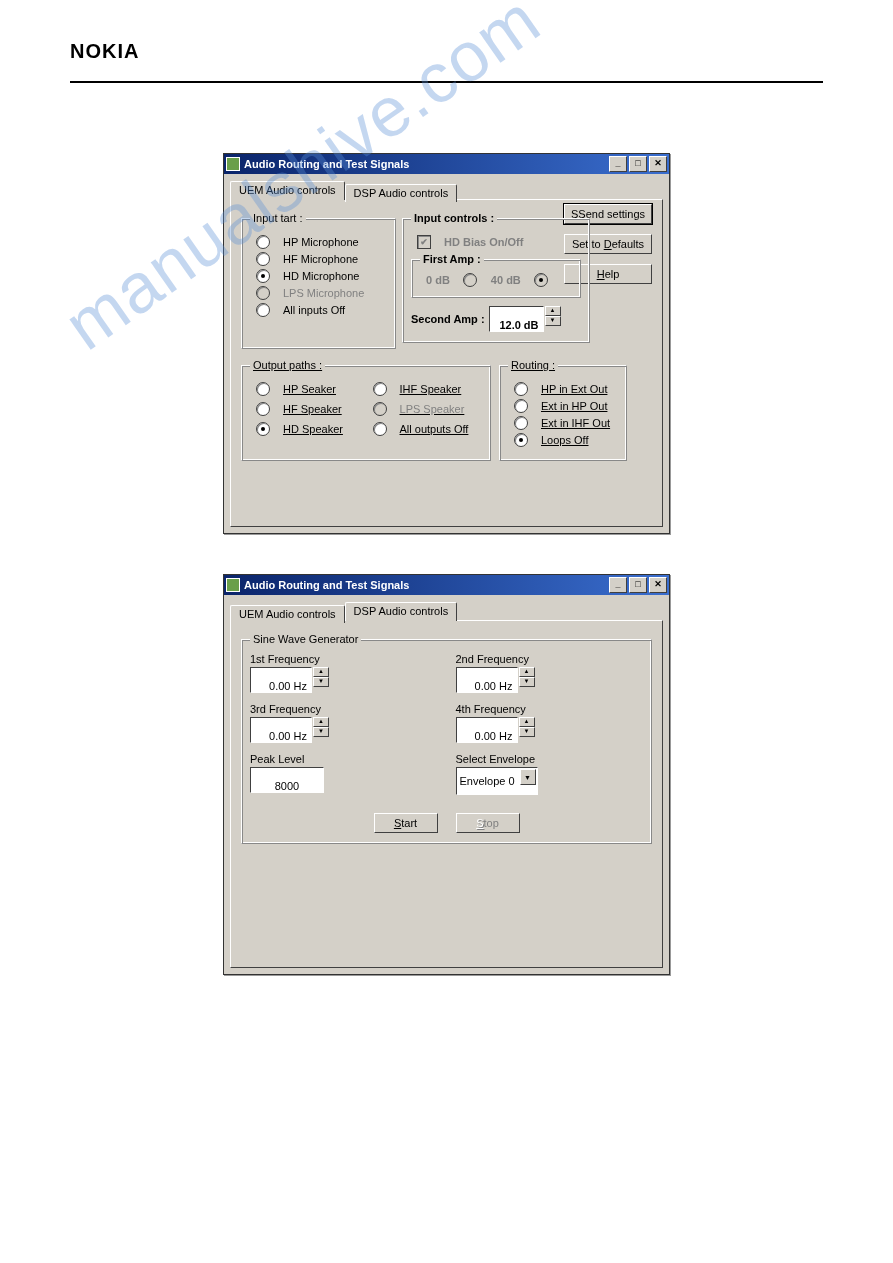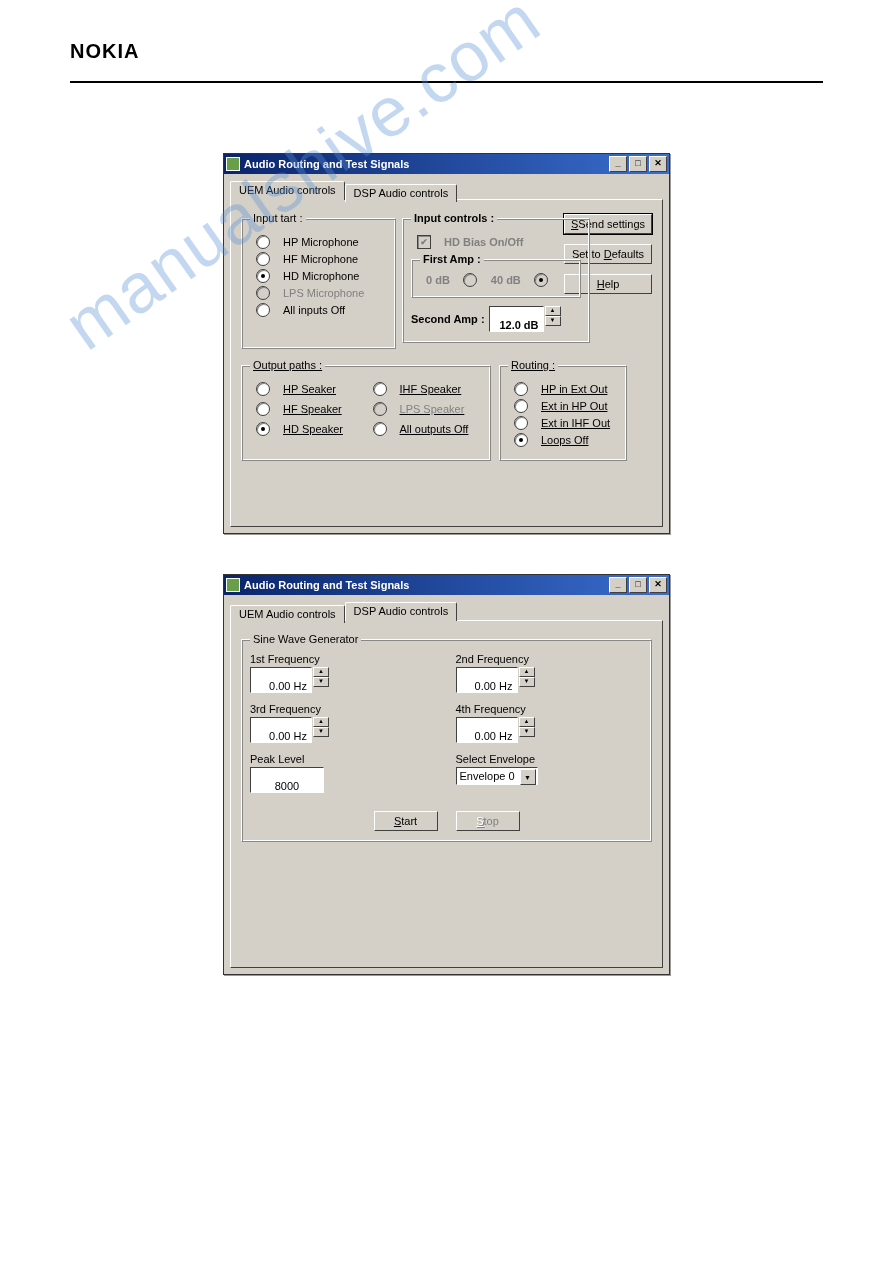--- a/index.html
+++ b/index.html
@@ -168,21 +168,21 @@
     box-sizing:border-box;
     display:inline-block;
   }
   .btn95.default{
     outline:1px solid #000;
   }
   .btn95.disabled{ color:#808080; }
   .side-buttons {
     position:absolute;
     right:10px;
-    top:14px;
+    top:4px;
     display:flex;
     flex-direction:column;
     gap:10px;
   }
   .sunken-input {
     border:1px solid;
     border-color:#404040 #fff #fff #404040;
     background:#fff;
     font-size:11px;
     padding:12px 4px;
@@ -231,21 +231,21 @@
   .freq-grid{
     display:grid;
     grid-template-columns: 1fr 1fr;
     column-gap:18px;
     row-gap:10px;
   }
   .freq-item .lab{font-size:11px; display:block; margin-bottom:2px;}
   .freq-item .sunken-input{ width:62px; text-align:right;}
   .select95{
     border:1px solid;border-color:#404040 #fff #fff #404040;background:#fff;
-    height:18px;display:inline-flex;align-items:center;width:82px;box-sizing:border-box;
+    height:28px;display:inline-flex;align-items:center;width:82px;box-sizing:border-box;
     padding:0 0 0 3px;font-size:11px;position:relative;
   }
   .select95 .arrow{
     position:absolute;right:1px;top:1px;width:14px;height:14px;
     border:1px solid;border-color:#fff #404040 #404040 #fff;background:#d4d0c8;
     display:flex;align-items:center;justify-content:center;font-size:7px;
   }
   .watermark {
     position:absolute;
     left:50px; top:300px;

